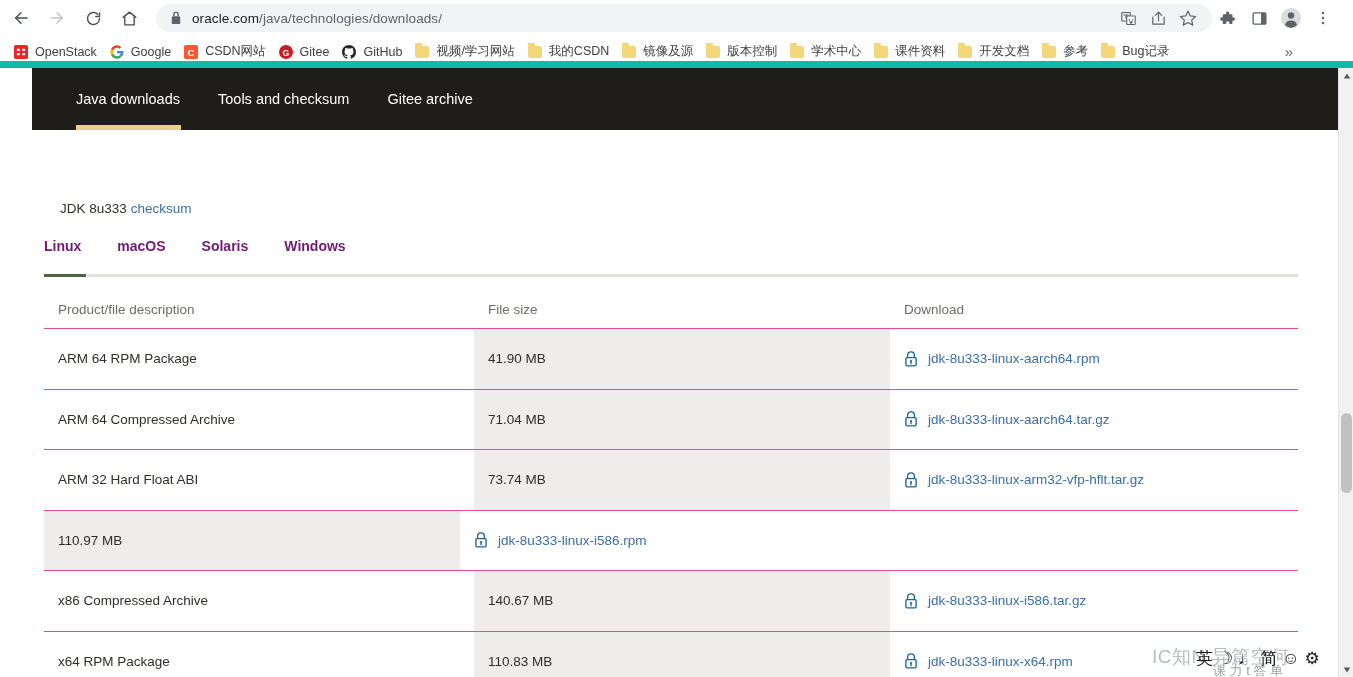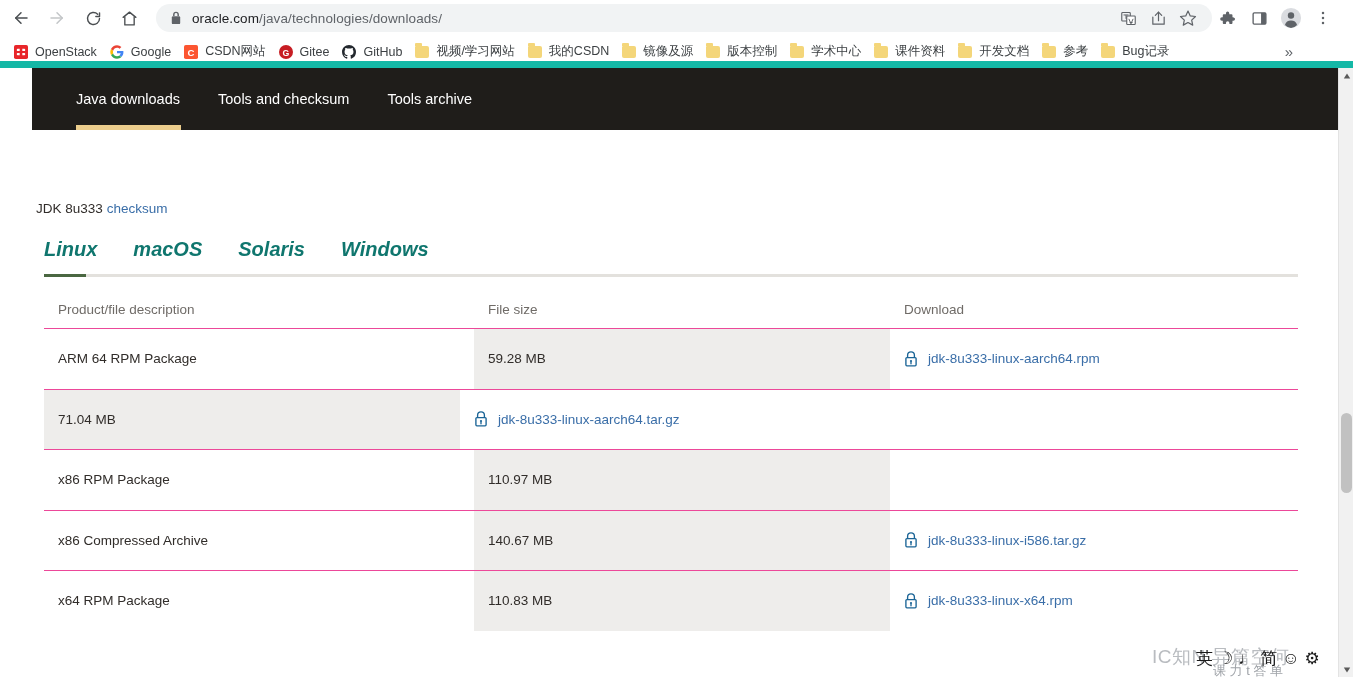--- a/index.html
+++ b/index.html
@@ -125,44 +125,43 @@
   }
   #nav-underline-strip {
     position: absolute;
     top: 57px; left: 44px;
     width: 105px; height: 5px;
     background: #ebcd8c;
   }
 
   
   #checksum-line {
-    position: absolute; top: 133px; left: 36px;
+    position: absolute; top: 133px; left: 60px;
     font-size: 13.5px;
     color: #312d2a;
     white-space: nowrap;
   }
   #checksum-line .link { color: #3a6ea8; margin-left: 4px; }
 
   
   #os-tabs {
     position: absolute; top: 170px; left: 44px;
     width: 1254px;
     height: 40px;
   }
   #os-tabs-row {
     display: flex; align-items: flex-start; gap: 36px;
     height: 28px;
   }
   .os-tab {
-    font-size: 20px;
+    font-size: 14px;
     font-weight: bold;
-    color: #0f766e;
+    color: #701a75;
     white-space: nowrap;
     position: relative;
-    font-style: italic;
   }
   #os-tabs-rule {
     position: absolute;
     top: 36px; left: 0;
     width: 1254px; height: 3px;
     background: #e3e1dd;
   }
   #os-tabs-active-rule {
     position: absolute;
     top: 36px; left: 0;
@@ -481,21 +480,21 @@
 
   <div id="site-nav">
     <div id="site-nav-inner">
       <div class="site-nav-item">
         <span>Java downloads</span>
       </div>
       <div class="site-nav-item">
         <span>Tools and checksum</span>
       </div>
       <div class="site-nav-item">
-        <span>Tools archive</span>
+        <span>Gitee archive</span>
       </div>
     </div>
     <div id="nav-underline-strip"></div>
   </div>
 
   <div id="checksum-line">
     <span>JDK 8u333</span><span class="link">checksum</span>
   </div>
 
   <div id="os-tabs">
@@ -520,53 +519,79 @@
   <div id="dl-table">
 
     <div class="tr head">
       <div class="td c1">Product/file description</div>
       <div class="td c2">File size</div>
       <div class="td c3">Download</div>
     </div>
 
     <div class="tr body">
       <div class="td c1">ARM 64 RPM Package</div>
-      <div class="td c2">59.28 MB</div>
+      <div class="td c2">41.90 MB</div>
       <div class="td c3">
         <span class="lock-ico">
           <svg width="14" height="16" viewBox="0 0 14 16" fill="none" stroke="#1a6496" stroke-width="1.35">
             <path d="M3.6 6.6V4.3a3.4 3.4 0 0 1 6.8 0v2.3"></path>
             <rect x="1.9" y="6.6" width="10.2" height="8.2" rx="1"></rect>
             <circle cx="7" cy="10" r="1.1" fill="#1a6496" stroke="none"></circle>
             <path d="M7 10.8v1.9" stroke-linecap="round"></path>
           </svg>
         </span>
         <span class="dl-link">jdk-8u333-linux-aarch64.rpm</span>
       </div>
     </div>
 
     <div class="tr body">
+      <div class="td c1">ARM 64 Compressed Archive</div>
       <div class="td c2">71.04 MB</div>
       <div class="td c3">
         <span class="lock-ico">
           <svg width="14" height="16" viewBox="0 0 14 16" fill="none" stroke="#1a6496" stroke-width="1.35">
             <path d="M3.6 6.6V4.3a3.4 3.4 0 0 1 6.8 0v2.3"></path>
             <rect x="1.9" y="6.6" width="10.2" height="8.2" rx="1"></rect>
             <circle cx="7" cy="10" r="1.1" fill="#1a6496" stroke="none"></circle>
             <path d="M7 10.8v1.9" stroke-linecap="round"></path>
           </svg>
         </span>
         <span class="dl-link">jdk-8u333-linux-aarch64.tar.gz</span>
       </div>
     </div>
 
-
     <div class="tr body">
-      <div class="td c1">x86 RPM Package</div>
+      <div class="td c1">ARM 32 Hard Float ABI</div>
+      <div class="td c2">73.74 MB</div>
+      <div class="td c3">
+        <span class="lock-ico">
+          <svg width="14" height="16" viewBox="0 0 14 16" fill="none" stroke="#1a6496" stroke-width="1.35">
+            <path d="M3.6 6.6V4.3a3.4 3.4 0 0 1 6.8 0v2.3"></path>
+            <rect x="1.9" y="6.6" width="10.2" height="8.2" rx="1"></rect>
+            <circle cx="7" cy="10" r="1.1" fill="#1a6496" stroke="none"></circle>
+            <path d="M7 10.8v1.9" stroke-linecap="round"></path>
+          </svg>
+        </span>
+        <span class="dl-link">jdk-8u333-linux-arm32-vfp-hflt.tar.gz</span>
+      </div>
+    </div>
+
+    <div class="tr body">
       <div class="td c2">110.97 MB</div>
+      <div class="td c3">
+        <span class="lock-ico">
+          <svg width="14" height="16" viewBox="0 0 14 16" fill="none" stroke="#1a6496" stroke-width="1.35">
+            <path d="M3.6 6.6V4.3a3.4 3.4 0 0 1 6.8 0v2.3"></path>
+            <rect x="1.9" y="6.6" width="10.2" height="8.2" rx="1"></rect>
+            <circle cx="7" cy="10" r="1.1" fill="#1a6496" stroke="none"></circle>
+            <path d="M7 10.8v1.9" stroke-linecap="round"></path>
+          </svg>
+        </span>
+        <span class="dl-link">jdk-8u333-linux-i586.rpm</span>
+      </div>
     </div>
 
     <div class="tr body">
       <div class="td c1">x86 Compressed Archive</div>
       <div class="td c2">140.67 MB</div>
       <div class="td c3">
         <span class="lock-ico">
           <svg width="14" height="16" viewBox="0 0 14 16" fill="none" stroke="#1a6496" stroke-width="1.35">
             <path d="M3.6 6.6V4.3a3.4 3.4 0 0 1 6.8 0v2.3"></path>
             <rect x="1.9" y="6.6" width="10.2" height="8.2" rx="1"></rect>

